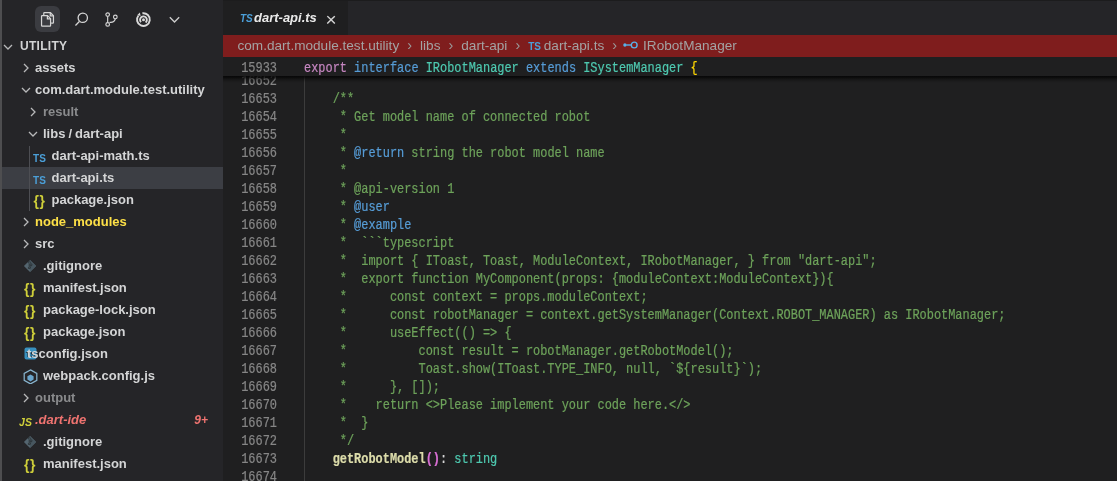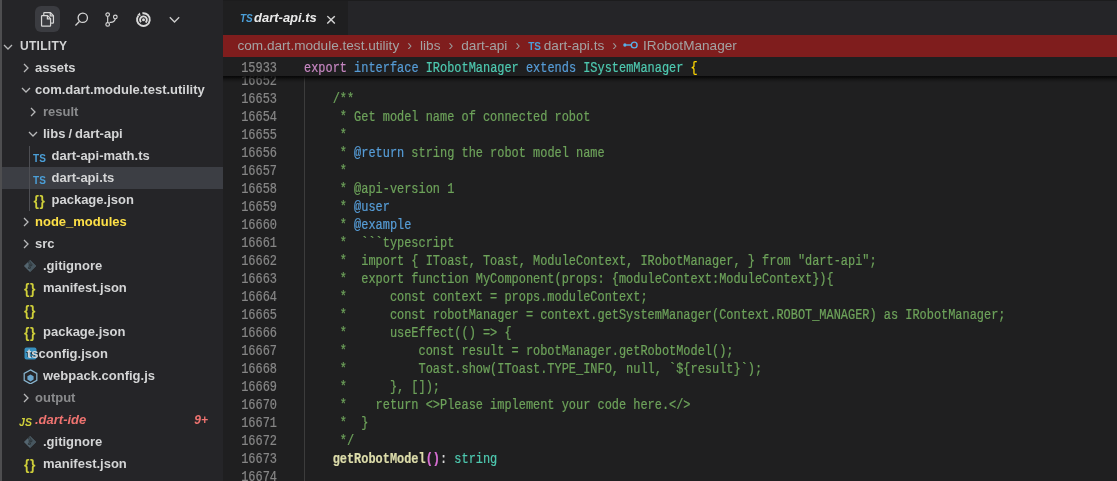--- a/index.html
+++ b/index.html
@@ -143,20 +143,21 @@
               <path d="M6.1 4.2 a1 1 0 1 1 0.2 0 M6.2 4.9 l0 2.4 m1.7 -0.6 a1 1 0 1 1 0.2 0 m-1.9 3.0 a1 1 0 1 1 0.2 0 M7.9 7.4 c0 1.5 -1.7 0.8 -1.7 2.3" stroke="#2a3237" stroke-width="0.9" fill="none"></path>
             </svg></span></span>
         <span class="tlab" style="left:43px;color:#d4d5d6">.gitignore</span>
       </div>
       <div class="trow" style="top:277px;">
         <span class="icobox" style="left:22px"><span class="fico" style="color:#cfcf3a;font-weight:bold;font-size:14px;letter-spacing:0.5px">{}</span></span>
         <span class="tlab" style="left:43px;color:#d4d5d6">manifest.json</span>
       </div>
       <div class="trow" style="top:299px;">
         <span class="icobox" style="left:22px"><span class="fico" style="color:#cfcf3a;font-weight:bold;font-size:14px;letter-spacing:0.5px">{}</span></span>
+        <span class="tlab" style="left:43px;color:#d4d5d6">package-lock.json</span>
       </div>
       <div class="trow" style="top:321px;">
         <span class="icobox" style="left:22px"><span class="fico" style="color:#cfcf3a;font-weight:bold;font-size:14px;letter-spacing:0.5px">{}</span></span>
         <span class="tlab" style="left:43px;color:#d4d5d6">package.json</span>
       </div>
       <div class="trow" style="top:343px;">
         <span class="icobox" style="left:22px"><span class="fico"><svg width="13" height="13" viewBox="0 0 13 13" style="margin-top:1px">
               <rect x="0.5" y="0.5" width="12" height="12" rx="2" fill="#3890bf"></rect>
               <text x="6.5" y="9.5" font-family="Liberation Sans" font-size="7.5" font-weight="bold" fill="#22262b" text-anchor="middle">TS</text>
             </svg></span></span>

